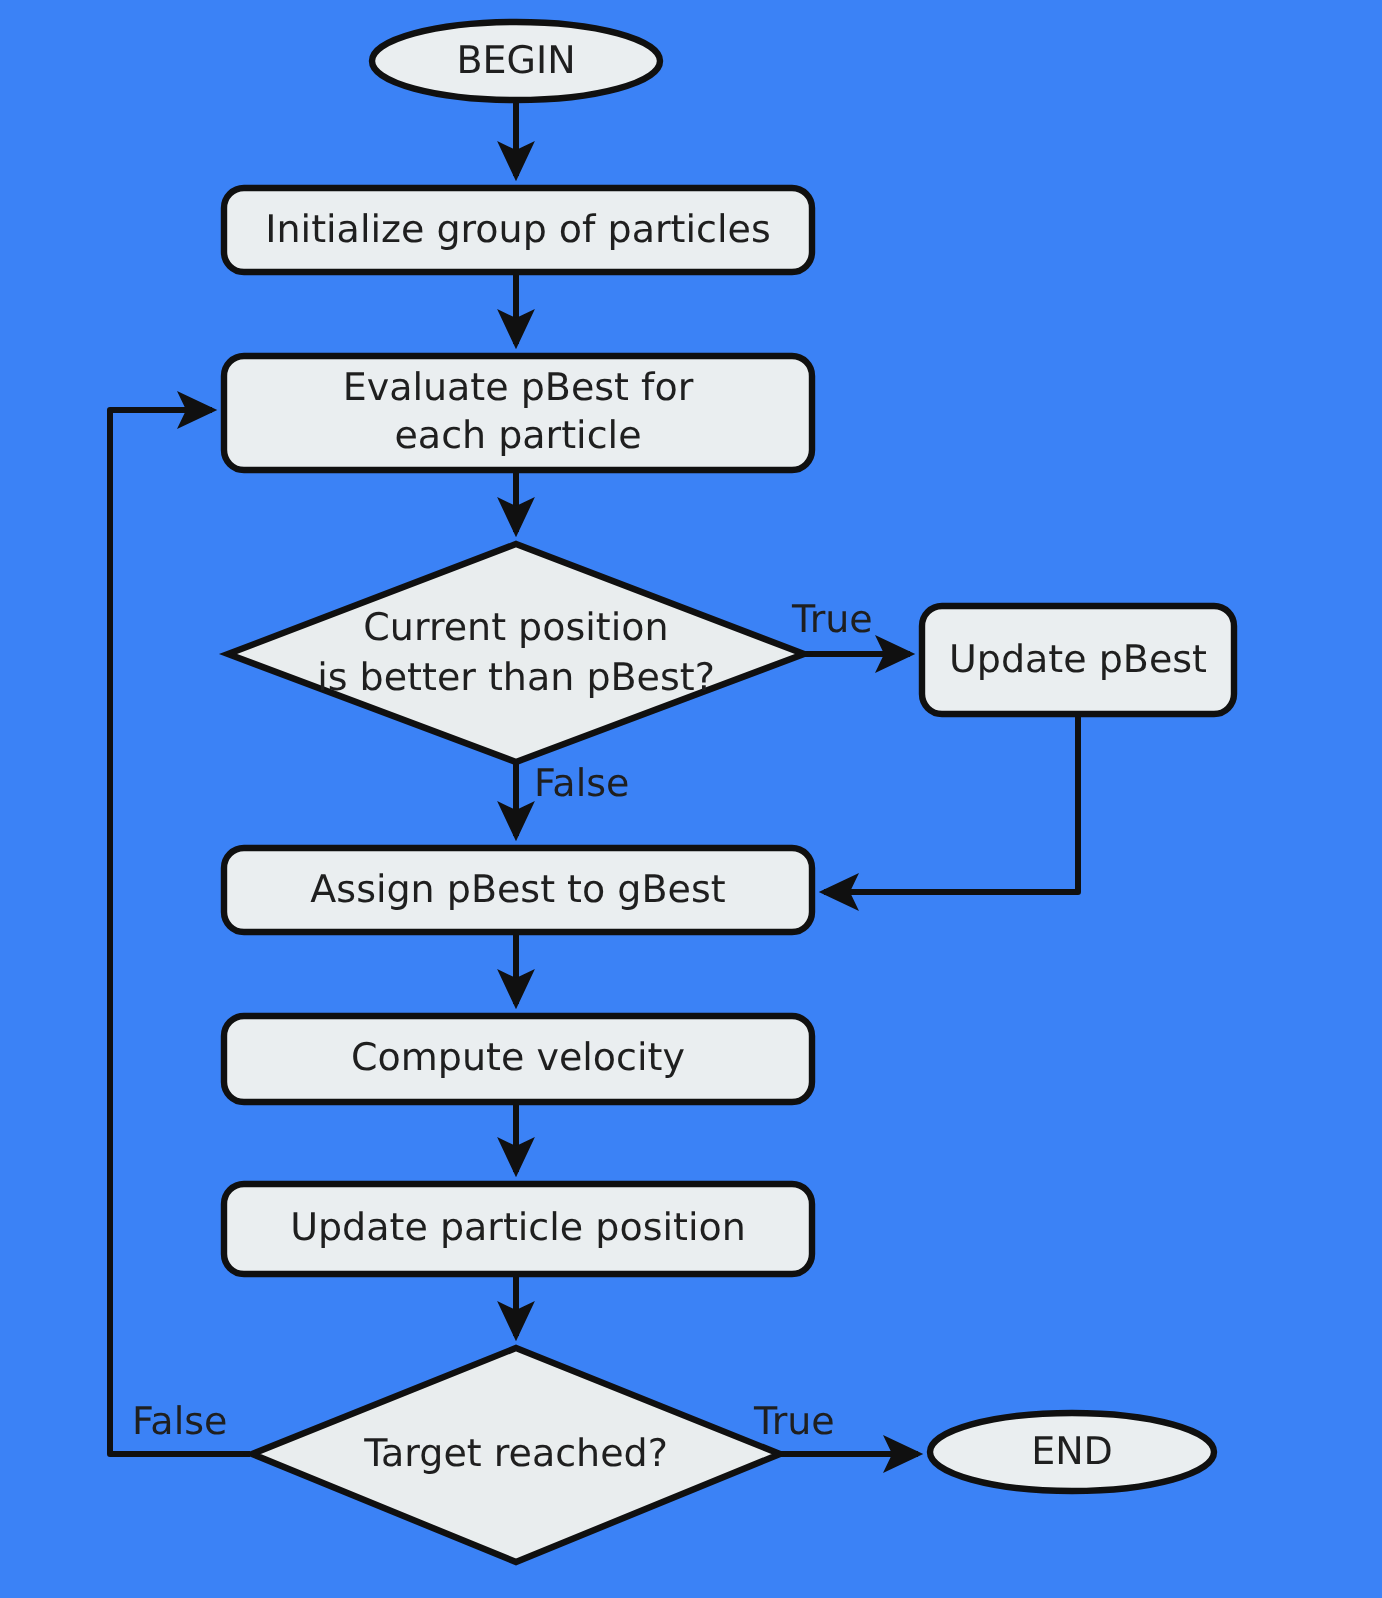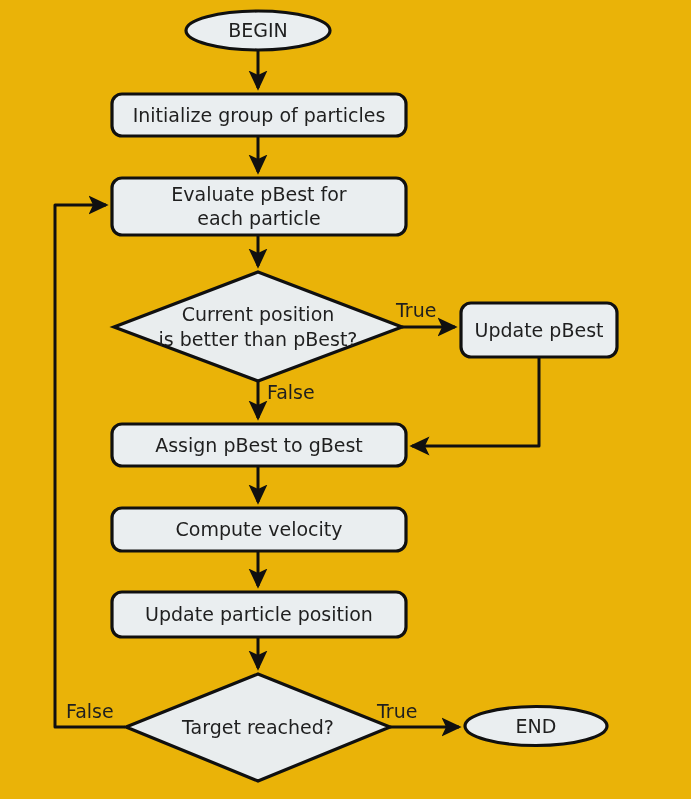--- a/index.html
+++ b/index.html
@@ -4,21 +4,21 @@
 <style>
   html, body {
     margin: 0;
     padding: 0;
     background: #ffffff;
   }
   #canvas {
     position: relative;
     width: 691px;
     height: 799px;
-    background: #eab308;
+    background: #3b82f6;
     overflow: hidden;
     font-family: "DejaVu Sans", sans-serif;
   }
   #flow-svg {
     position: absolute;
     top: 0;
     left: 0;
     width: 691px;
     height: 799px;
   }

